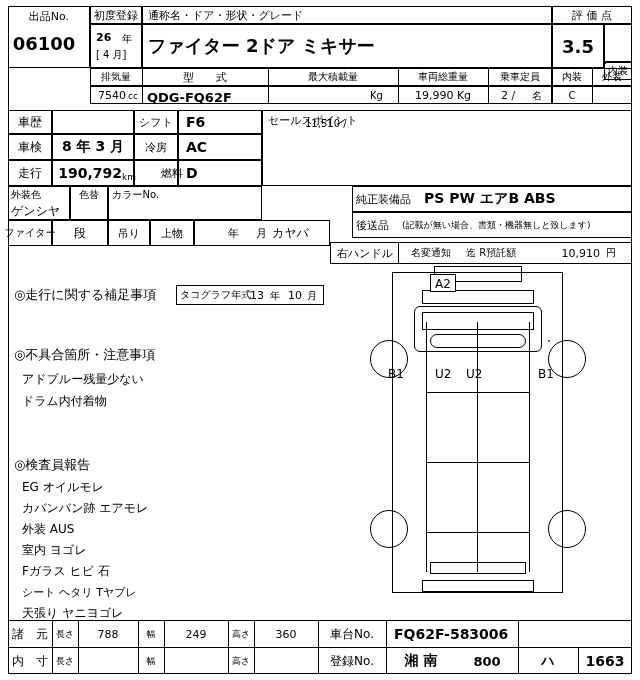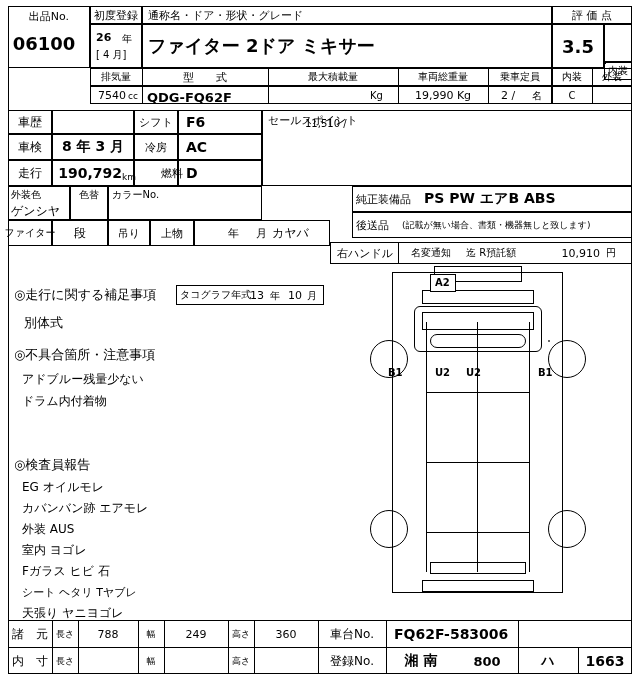--- a/index.html
+++ b/index.html
@@ -24,21 +24,21 @@
   .s15{font-size:11px;}
   .s18{font-size:18px;}
   .b{font-weight:bold;}
   .vline{position:absolute;background:#000;width:1px;}
   .hline{position:absolute;background:#000;height:1px;}
   
   .dia{position:absolute;left:330px;top:262px;width:305px;height:345px;}
   .dln{position:absolute;background:#000;}
   .drect{position:absolute;border:1px solid #000;box-sizing:border-box;}
   .dround{position:absolute;border:1px solid #000;box-sizing:border-box;border-radius:50%;}
-  .dtxt{position:absolute;font-size:10px;font-weight:bold;}
+  .dtxt{position:absolute;font-size:12px;font-weight:normal;}
 </style>
 </head>
 <body>
 
 <div class="sheet">
 
   <div class="bx" style="left:8px;top:6px;width:624px;height:668px;"></div>
 
   <div class="bx" style="left:8px;top:6px;width:82px;height:62px;"></div>
   <div class="t c s11" style="left:8px;top:8px;width:82px;height:16px;">出品No.</div>
@@ -171,21 +171,20 @@
   <div class="t l s10" style="left:606px;top:243px;width:24px;height:20px;">円</div>
 
   <div class="t l s13" style="left:14px;top:286px;width:170px;height:18px;">◎走行に関する補足事項</div>
   <div class="bx" style="left:176px;top:285px;width:148px;height:20px;"></div>
   <div class="t l s10" style="left:180px;top:286px;width:70px;height:18px;">タコグラフ年式</div>
   <div class="t l s11" style="left:250px;top:286px;width:20px;height:18px;">13</div>
   <div class="t l s10" style="left:270px;top:287px;width:14px;height:17px;">年</div>
   <div class="t l s11" style="left:288px;top:286px;width:20px;height:18px;">10</div>
   <div class="t l s10" style="left:307px;top:287px;width:16px;height:17px;">月</div>
 
-  <div class="t l s13" style="left:24px;top:314px;width:200px;height:18px;">別体式</div>
 
   <div class="t l s13" style="left:14px;top:346px;width:200px;height:18px;">◎不具合箇所・注意事項</div>
   <div class="t l s12" style="left:22px;top:370px;width:240px;height:18px;">アドブルー残量少ない</div>
   <div class="t l s12" style="left:22px;top:392px;width:240px;height:18px;">ドラム内付着物</div>
 
   <div class="t l s13" style="left:14px;top:456px;width:200px;height:18px;">◎検査員報告</div>
   <div class="t l s12" style="left:22px;top:478px;width:240px;height:18px;">EG オイルモレ</div>
   <div class="t l s12" style="left:22px;top:499px;width:240px;height:18px;">カバンバン跡 エアモレ</div>
   <div class="t l s12" style="left:22px;top:520px;width:240px;height:18px;">外装 AUS</div>
   <div class="t l s12" style="left:22px;top:541px;width:240px;height:18px;">室内 ヨゴレ</div>

